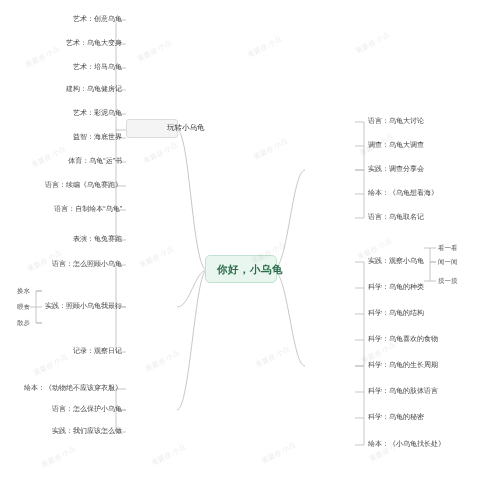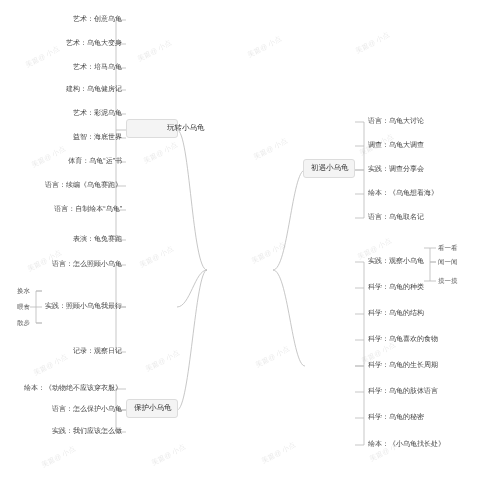--- a/index.html
+++ b/index.html
@@ -144,20 +144,21 @@
       <path d="M364 445 L 355 445"></path>
 
       <path d="M424 248 L 430 248 L 430 281 L 424 281"></path>
       <path d="M430 262 L 436 262"></path>
       <path d="M430 248 L 436 248"></path>
       <path d="M430 262 L 436 262"></path>
       <path d="M430 281 L 436 281"></path>
     </g>
   </svg>
 
+  <div class="node root" style="left:205px; top:255px; width:72px;">你好，小乌龟</div>
 
   <div class="node branch" style="left:126px; top:119px; width:52px;padding-left:40px;">玩转小乌龟</div>
 
   <div class="node leaf left" style="left:10px; top:14px; width:112px;">艺术：创意乌龟</div>
   <div class="node leaf left" style="left:10px; top:38px; width:112px;">艺术：乌龟大变身</div>
   <div class="node leaf left" style="left:10px; top:62px; width:112px;">艺术：培马乌龟</div>
   <div class="node leaf left" style="left:10px; top:84px; width:112px;">建构：乌龟健房记</div>
   <div class="node leaf left" style="left:10px; top:108px; width:112px;">艺术：彩泥乌龟</div>
   <div class="node leaf left" style="left:10px; top:132px; width:112px;">益智：海底世界</div>
   <div class="node leaf left" style="left:10px; top:156px; width:112px;">体育：乌龟“运”书</div>
@@ -167,27 +168,25 @@
 
 
   <div class="node leaf left" style="left:40px; top:259px; width:82px;">语言：怎么照顾小乌龟</div>
   <div class="node leaf left" style="left:40px; top:301px; width:82px;">实践：照顾小乌龟我最行</div>
   <div class="node leaf left" style="left:40px; top:346px; width:82px;">记录：观察日记</div>
 
   <div class="node leaf subleaf left" style="left:4px; top:286px; width:26px;">换水</div>
   <div class="node leaf subleaf left" style="left:4px; top:302px; width:26px;">喂食</div>
   <div class="node leaf subleaf left" style="left:4px; top:318px; width:26px;">散步</div>
 
-  <div class="node branch" style="left:126px; top:399px; width:52px;">保护小乌龟</div>
 
   <div class="node leaf left" style="left:4px; top:383px; width:118px;">绘本：《动物绝不应该穿衣服》</div>
   <div class="node leaf left" style="left:4px; top:404px; width:118px;">语言：怎么保护小乌龟</div>
   <div class="node leaf left" style="left:4px; top:426px; width:118px;">实践：我们应该怎么做</div>
 
-  <div class="node branch" style="left:303px; top:159px; width:52px;">初遇小乌龟</div>
 
   <div class="node leaf right" style="left:368px; top:116px; width:104px;">语言：乌龟大讨论</div>
   <div class="node leaf right" style="left:368px; top:140px; width:104px;">调查：乌龟大调查</div>
   <div class="node leaf right" style="left:368px; top:164px; width:104px;">实践：调查分享会</div>
   <div class="node leaf right" style="left:368px; top:188px; width:104px;">绘本：《乌龟想看海》</div>
   <div class="node leaf right" style="left:368px; top:212px; width:104px;">语言：乌龟取名记</div>
 
 
   <div class="node leaf right" style="left:368px; top:256px; width:100px;">实践：观察小乌龟</div>
   <div class="node leaf right" style="left:368px; top:282px; width:100px;">科学：乌龟的种类</div>

